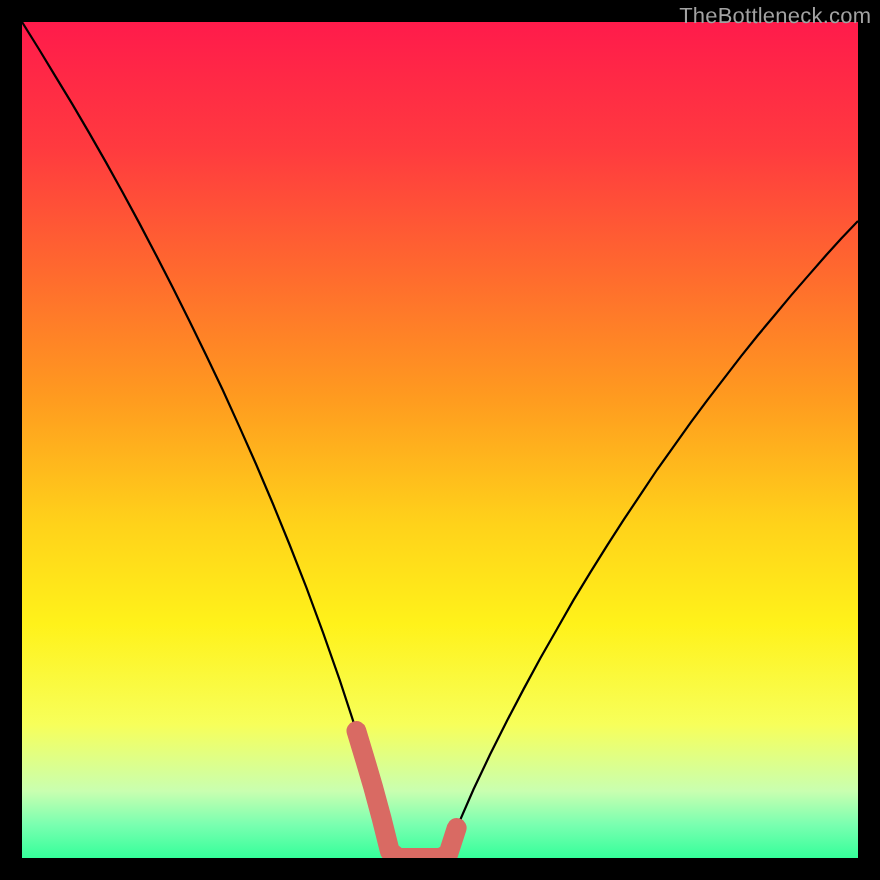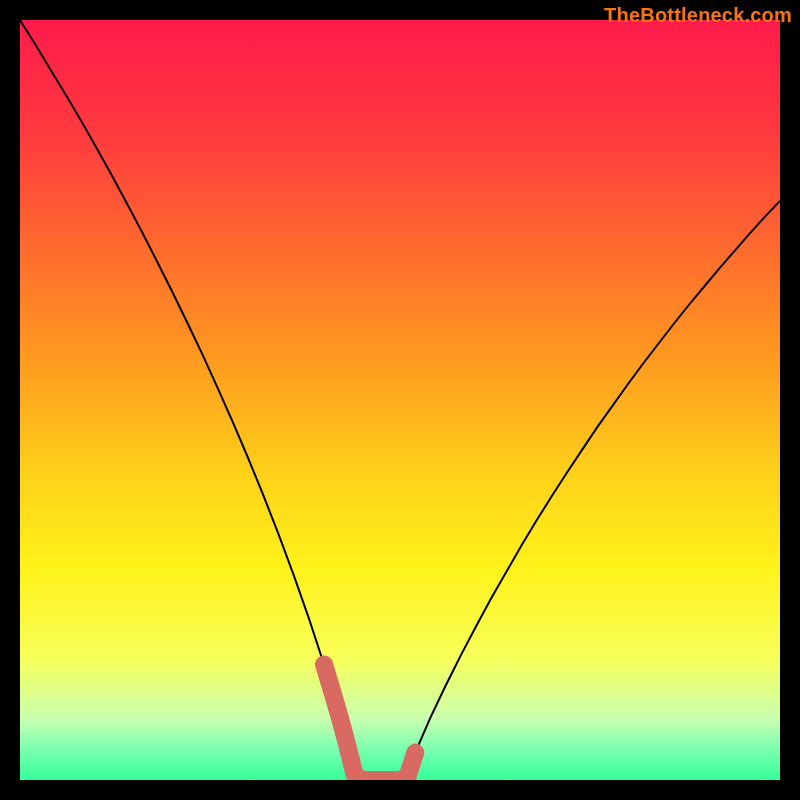--- a/index.html
+++ b/index.html
@@ -25,22 +25,22 @@
     width: 760px;
     height: 760px;
     overflow: visible;
   }
   .watermark {
     position: absolute;
     top: 4px;
     right: 8px;
     font-family: Arial, Helvetica, sans-serif;
     font-size: 20px;
-    font-weight: 700;
-    color: #f97316;
+    font-weight: 400;
+    color: #a3a3a3;
     letter-spacing: 0.2px;
     z-index: 10;
   }
 </style>
 </head>
 <body>
 
 <div class="frame">
   <div class="watermark">TheBottleneck.com</div>
   <div class="plot">

